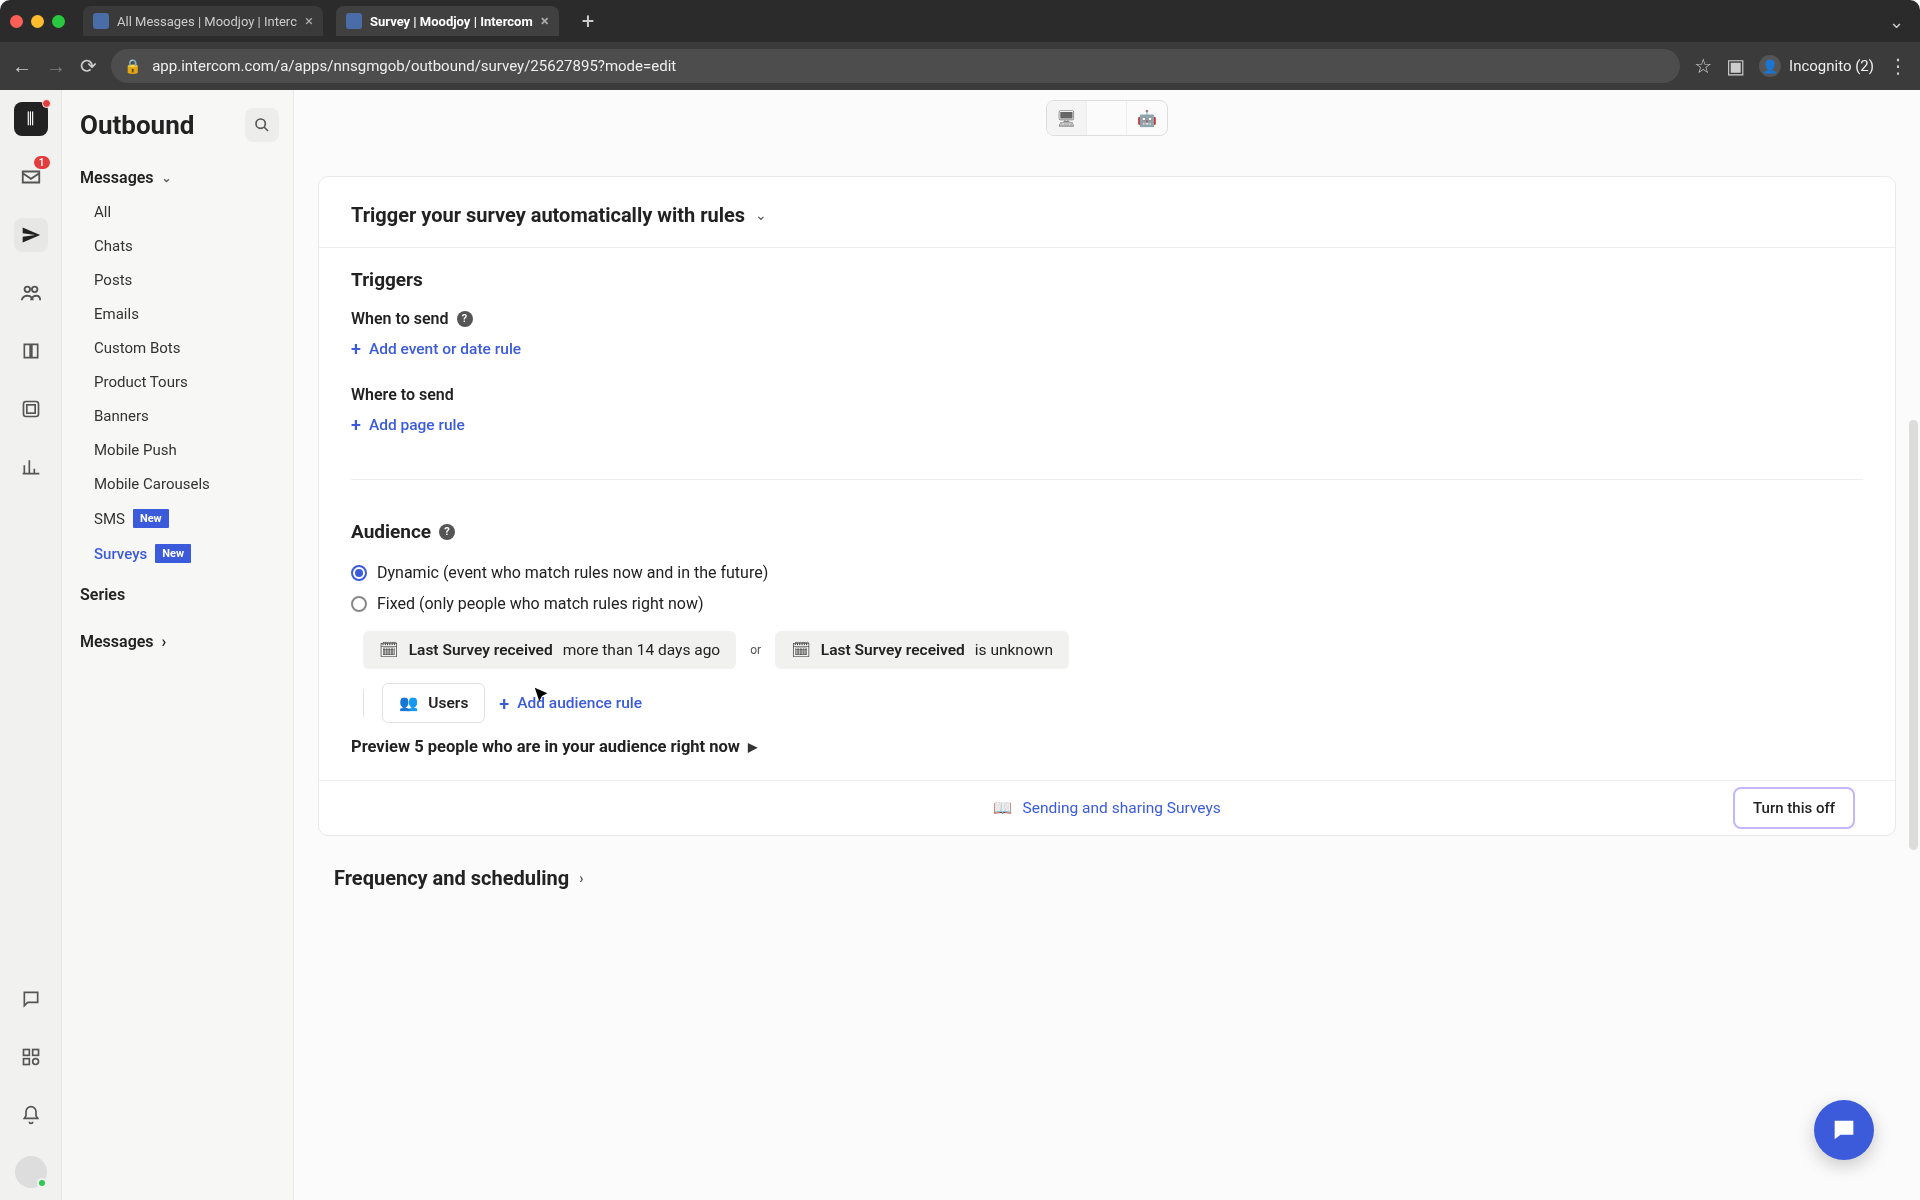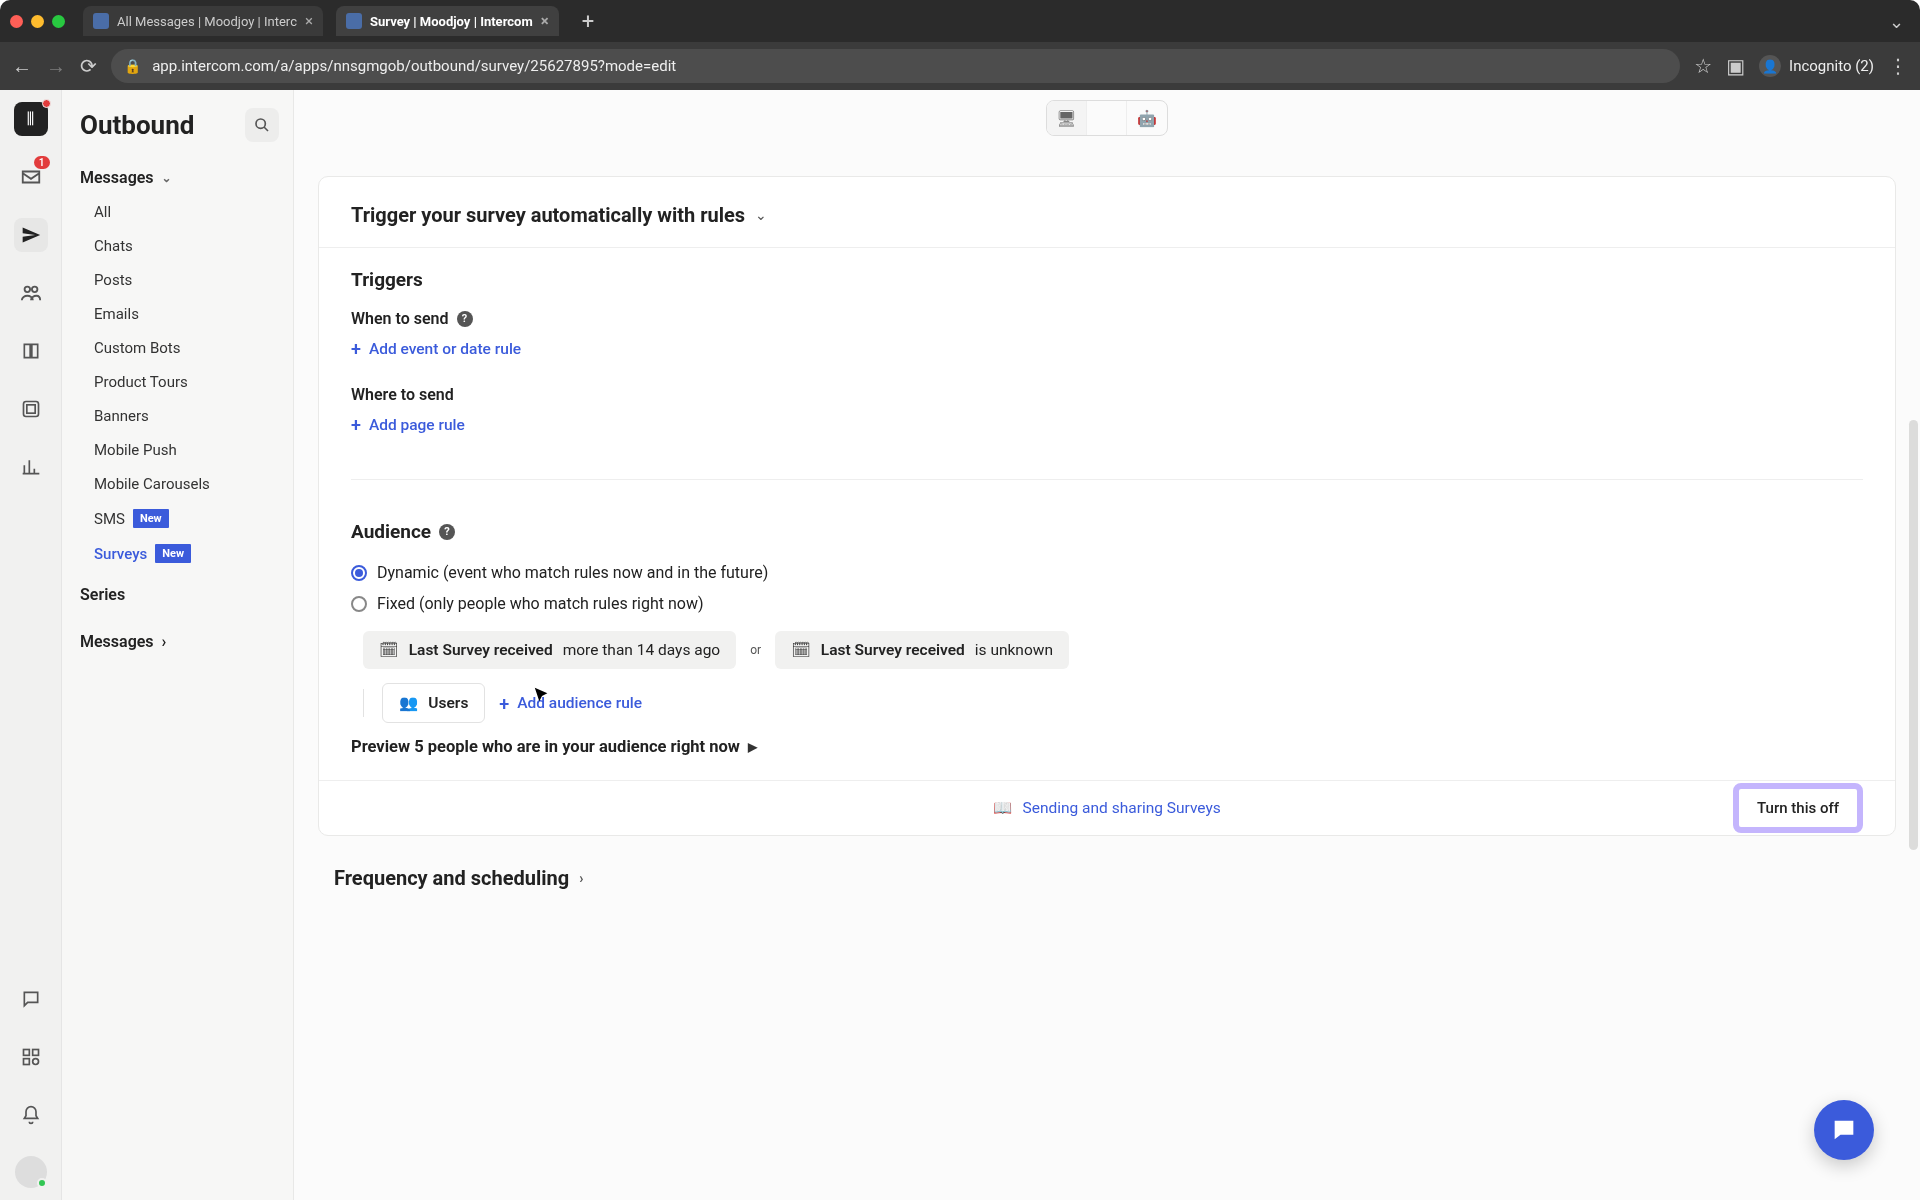--- a/index.html
+++ b/index.html
@@ -82,21 +82,21 @@
   .chip .bold { font-weight:600;}
   .chip-sep { font-size:12px; color:#555;}
   .chip.users { background:#fff; border:1px solid #e2e2e2;}
   .vert-bar { width:1px; height:28px; background:#e2e2e2; margin-right:4px;}
 
   .preview-link { font-size:16.5px; font-weight:700; display:flex; align-items:center; gap:8px; margin-top:6px;}
   .preview-link .arrow{font-size:12px; color:#333;}
 
   .card-footer { border-top:1px solid #eee; padding:18px 32px; display:flex; align-items:center; justify-content:center; position:relative;}
   .doc-link { color:#3b5bdb; font-size:15.5px; display:flex; align-items:center; gap:10px;}
-  .turn-off-btn { position:absolute; right:32px; background:#fff; border:6px solid #c4b5fd; border-radius:8px; padding:10px 18px; font-size:15px; font-weight:500;}
+  .turn-off-btn { position:absolute; right:40px; background:#fff; border:2px solid #c4b5fd; border-radius:8px; padding:10px 18px; font-size:15px; font-weight:500;}
 
   .freq-row { margin: 30px 40px 0; display:flex; align-items:center; gap:30px;}
   .freq-title { font-size:20px; font-weight:700; display:flex; align-items:center; gap:10px;}
   .freq-pill { background:#f1f1f0; border-radius:8px; padding:12px 20px; font-size:15.5px;}
 
   
   .fab { position:fixed; right:46px; bottom:40px; width:60px;height:60px;border-radius:50%;background:#3b5bdb;display:flex;align-items:center;justify-content:center;color:#fff;font-size:26px; box-shadow:0 6px 18px rgba(0,0,0,.2);}
 
   
   .scroll-track { position:absolute; right:2px; top:330px; width:9px; height:430px; background:#dcdcdb; border-radius:5px;}

